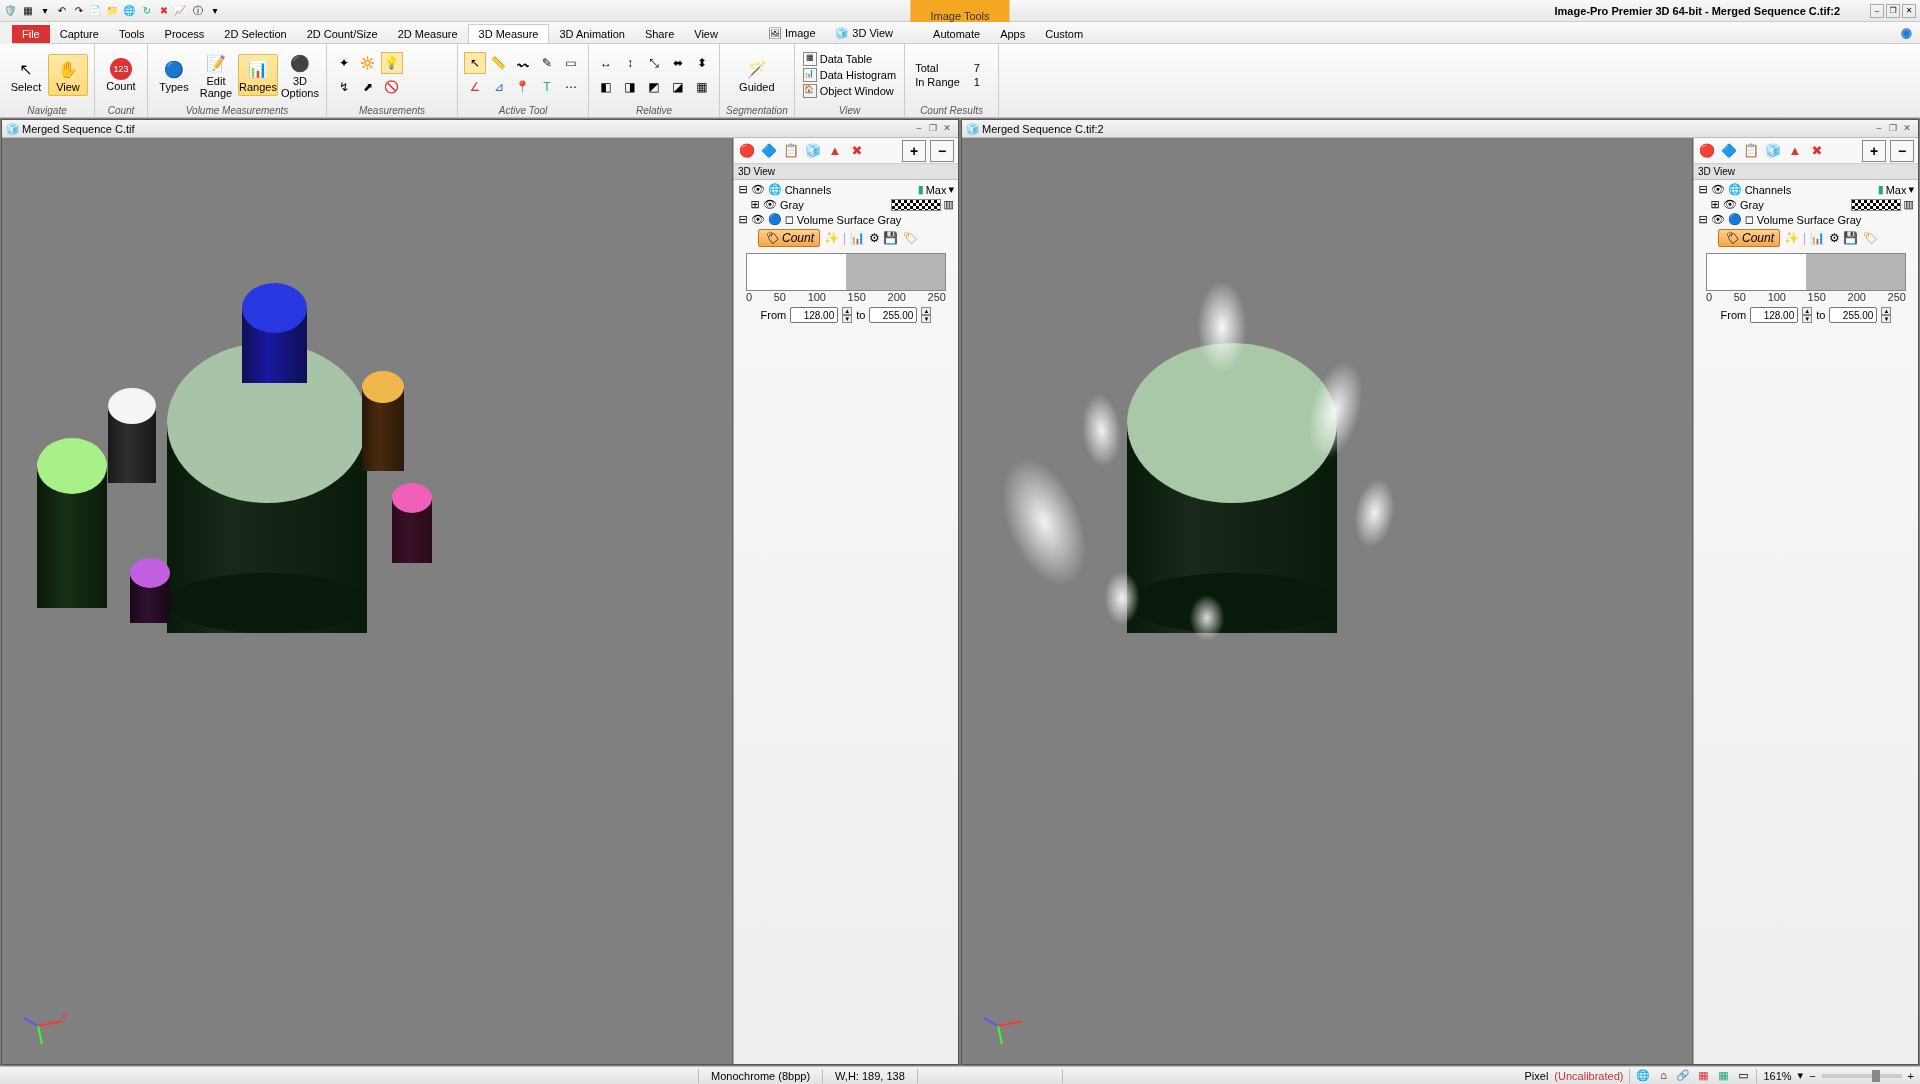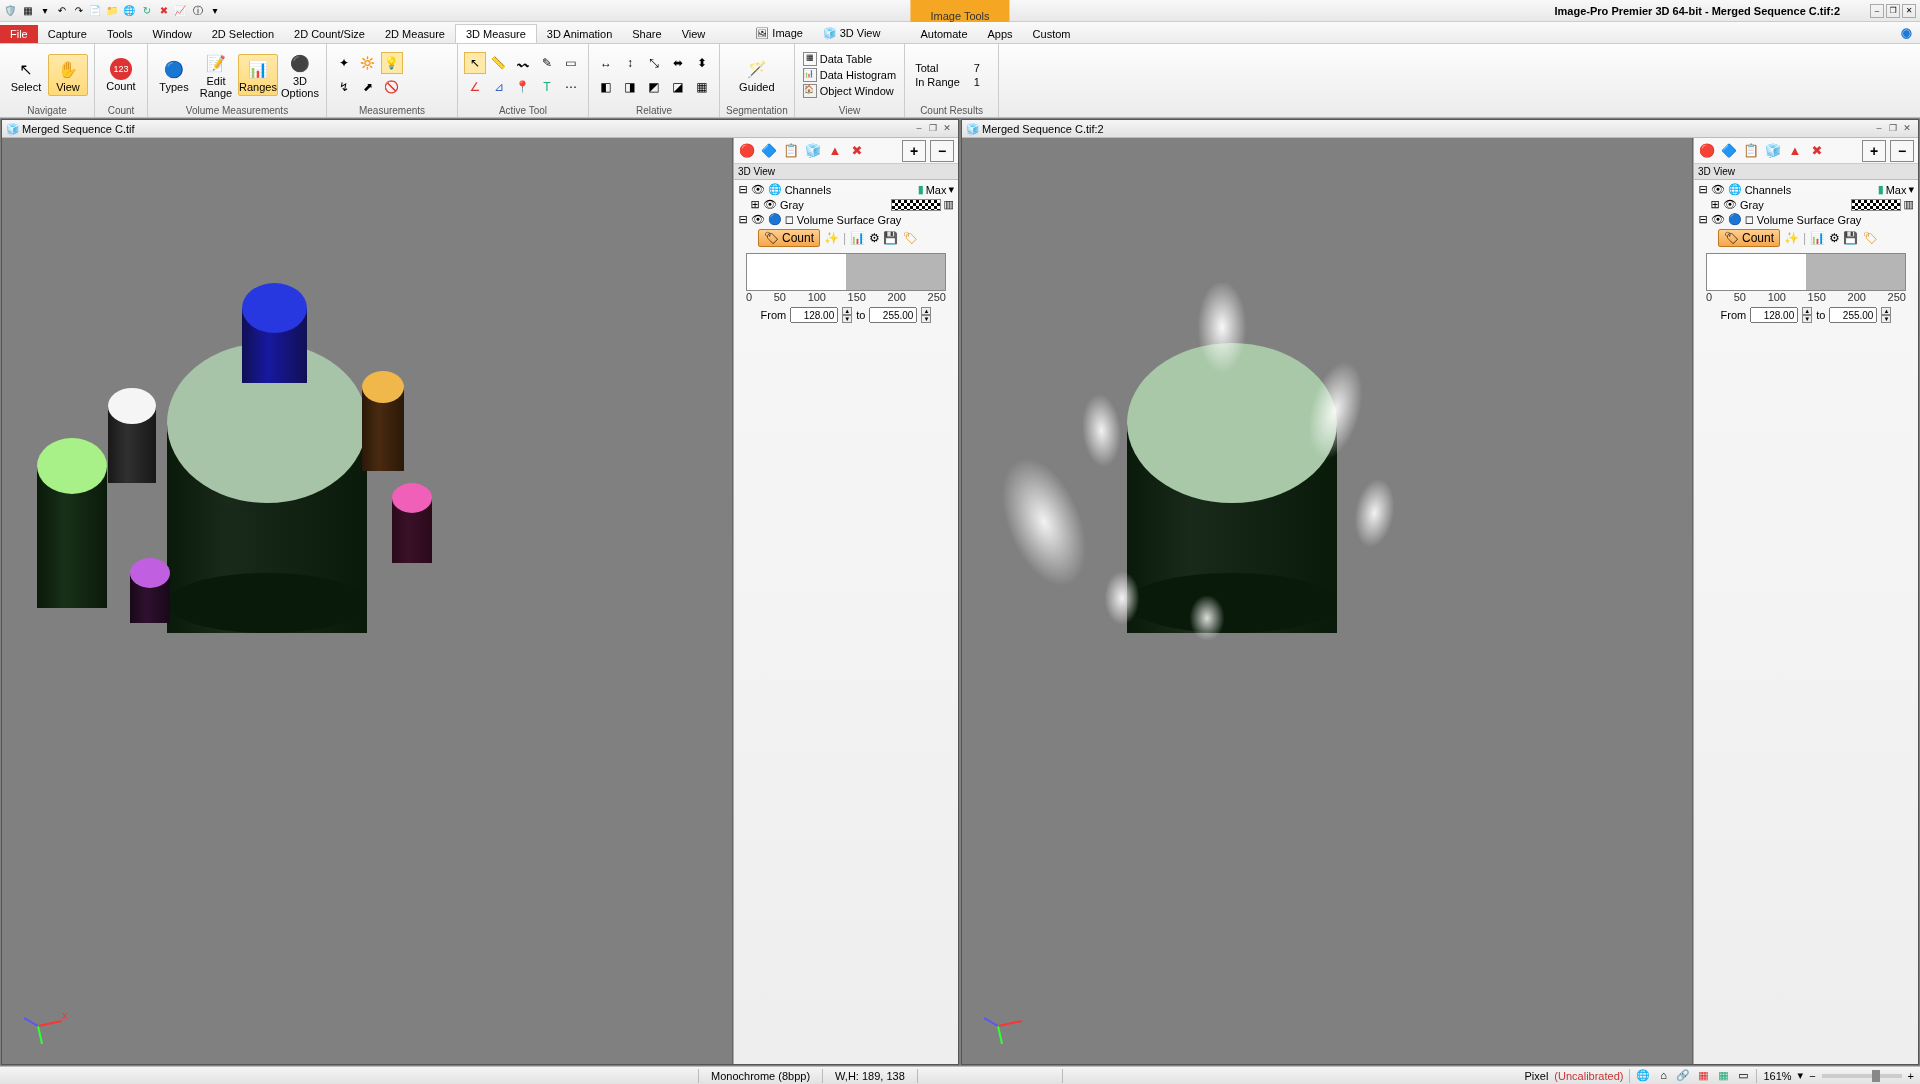--- a/index.html
+++ b/index.html
@@ -8,35 +8,35 @@
 
 .titlebar { height:22px; background:linear-gradient(#f8f8f8,#e8e8e8); border-bottom:1px solid #ccc; display:flex; align-items:center; padding:0 4px; position:relative; }
 .titlebar .qat { display:flex; gap:3px; align-items:center; }
 .titlebar .qat span { width:14px; height:14px; font-size:10px; display:inline-flex; align-items:center; justify-content:center; }
 .titlebar .image-tools { position:absolute; left:50%; transform:translateX(-50%); background:#f5a623; color:#333; padding:10px 20px; font-size:11px; top:0; }
 .titlebar .app-title { position:absolute; right:80px; font-weight:bold; }
 .titlebar .win-ctrls { position:absolute; right:4px; display:flex; gap:2px; }
 .titlebar .win-ctrls span { width:14px; height:14px; border:1px solid #aaa; font-size:8px; text-align:center; line-height:12px; }
 
 
-.tabs { height:22px; background:linear-gradient(#fafafa,#ececec); display:flex; align-items:flex-end; border-bottom:1px solid #ccc; position:relative; }
+.tabs { height:22px; background:linear-gradient(#fafafa,#ececec); display:flex; align-items:flex-end; border-bottom:1px solid #ccc; position:relative;margin-left:12px; }
 .tab { padding:3px 10px; cursor:pointer; font-size:11px; }
 .tab.file { background:#d9332f; color:#fff; }
 .tab.active { background:#fff; border:1px solid #ccc; border-bottom:none; }
 .tabs .contextual { margin-left:30px; display:flex; }
 .help-icon { position:absolute; right:8px; top:3px; color:#2078d6; font-size:13px; font-weight:bold; cursor:pointer; }
 
 
 .ribbon { height:74px; background:linear-gradient(#fdfdfd,#ececec); border-bottom:1px solid #bbb; display:flex; }
 .rgroup { display:flex; flex-direction:column; border-right:1px solid #ccc; padding:2px 6px 0; align-items:center; }
 .rgroup .buttons { display:flex; gap:2px; flex:1; align-items:center; }
 .rbtn-big { display:flex; flex-direction:column; align-items:center; width:40px; padding:2px; cursor:pointer; font-size:10px; text-align:center; }
 .rbtn-big.active { background:linear-gradient(#ffe9a8,#ffd978); border:1px solid #e5b84d; border-radius:2px; }
 .rbtn-big .ico { width:24px; height:24px; display:flex; align-items:center; justify-content:center; font-size:16px; }
-.rgroup .label { font-size:10px; color:#555; text-align:center; padding:1px 0; }
+.rgroup .label { font-size:10px; color:#555; text-align:center; padding:1px 0;font-style:italic; }
 .small-grid { display:grid; grid-template-columns:repeat(5,22px); grid-auto-rows:22px; gap:2px; }
 .small-grid span, .small-row span { width:22px; height:22px; border:1px solid transparent; display:inline-flex; align-items:center; justify-content:center; font-size:12px; cursor:pointer; }
 .vlist { display:flex; flex-direction:column; font-size:10px; gap:0px; }
 .vlist-item { display:flex; align-items:center; gap:3px; padding:1px 2px; cursor:pointer; }
 .vlist-item .ico { width:14px; height:14px; border:1px solid #888; font-size:8px; text-align:center; }
 .results { font-size:11px; }
 .results td { padding:0 10px 0 2px; }
 .results td:last-child { text-align:right; }
 
 
@@ -55,21 +55,21 @@
 .panel-tools { height:26px; display:flex; align-items:center; gap:4px; padding:0 4px; border-bottom:1px solid #ccc; }
 .panel-tools span { width:18px; height:18px; font-size:13px; display:inline-flex; align-items:center; justify-content:center; cursor:pointer; }
 .panel-tools .sq { width:24px; height:22px; border:1px solid #888; font-size:14px; font-weight:bold; }
 .panel-hdr { background:#e2e2e2; padding:2px 4px; font-size:10px; border-bottom:1px solid #bbb; }
 .tree { padding:2px 4px; font-size:10px; }
 .tree-row { display:flex; align-items:center; gap:3px; padding:1px 0; }
 .tree-row .tbox { width:10px; text-align:center; cursor:pointer; }
 .tree-row .eye { cursor:pointer; }
 .tree-row .swatch { width:50px; height:12px; border:1px solid #888; background:repeating-conic-gradient(#fff 0 25%,#000 0 50%) 0 0/6px 6px; }
 .max-ddl { display:flex; align-items:center; gap:2px; margin-left:auto; }
-.count-btn { background:linear-gradient(#ffcf8f,#f5a64d); border:1px solid #c07820; padding:1px 5px; border-radius:2px; font-size:10px; cursor:pointer; }
+.count-btn { background:linear-gradient(#ffcf8f,#f5a64d); border:1px solid #c07820; padding:1px 5px; border-radius:2px; font-size:10px; cursor:pointer;font-style:italic; }
 .count-row { display:flex; align-items:center; gap:4px; padding:2px 4px; }
 .count-row span { font-size:12px; cursor:pointer; }
 .histobox { margin:4px 8px 0; height:38px; border:1px solid #888; background:linear-gradient(90deg,#fff 0 50%,#b5b5b5 50% 100%); position:relative; }
 .histoticks { display:flex; justify-content:space-between; margin:0 8px; font-size:9px; color:#333; }
 .rangerow { display:flex; align-items:center; justify-content:center; gap:4px; margin:4px 0; font-size:10px; }
 .rangerow input { width:48px; height:16px; font-size:10px; text-align:right; padding-right:2px; }
 .spinbtns { display:inline-flex; flex-direction:column; }
 .spinbtns span { width:10px; height:8px; border:1px solid #888; font-size:6px; line-height:6px; text-align:center; cursor:pointer; background:#eee; }
 
 
@@ -106,21 +106,21 @@
     <span>–</span>
     <span>❐</span>
     <span>✕</span>
   </div>
 </div>
 
 <div class="tabs">
   <div class="tab file">File</div>
   <div class="tab">Capture</div>
   <div class="tab">Tools</div>
-  <div class="tab">Window</div>
+  <div class="tab">Process</div>
   <div class="tab">2D Selection</div>
   <div class="tab">2D Count/Size</div>
   <div class="tab">2D Measure</div>
   <div class="tab active">3D Measure</div>
   <div class="tab">3D Animation</div>
   <div class="tab">Share</div>
   <div class="tab">View</div>
   <div class="contextual">
     <div class="tab"><span>🖼</span> <span>Image</span></div>
     <div class="tab"><span style="color:#2a7">🧊</span> <span>3D View</span></div>

